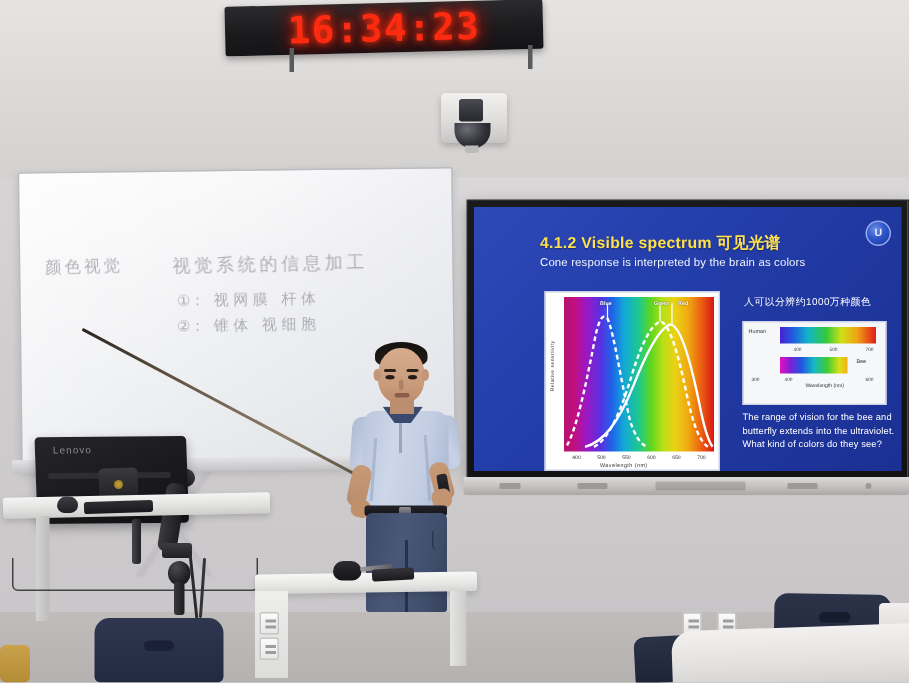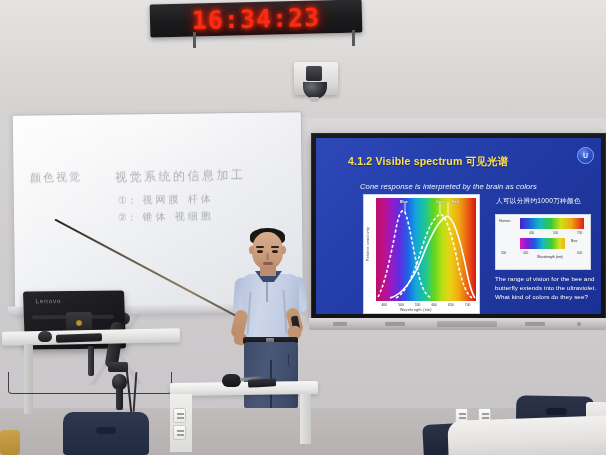--- a/index.html
+++ b/index.html
@@ -142,28 +142,28 @@
   }
   .slide-logo {
     position: absolute; right: 7px; top: 9px; width: 17px; height: 17px;
     border-radius: 50%;
     background: radial-gradient(circle at 38% 32%,#6f8fe8 0%,#2f55c9 45%,#1a3596 100%);
     border: 1px solid #93a9ee;
     display: flex; align-items: center; justify-content: center;
     font-size: 7px; color: #e6ecff; font-weight: bold;
   }
   .slide-title {
-    position: absolute; left: 32px; top: 17px;
+    position: absolute; left: 44px; top: 17px;
     font-size: 10.5px; font-weight: bold; color: #ffe14d;
     letter-spacing: .2px; white-space: nowrap;
     text-shadow: 0 1px 1px rgba(0,0,0,.4);
   }
   .slide-sub-en {
-    position: absolute; left: 44px; top: 44px;
-    font-size: 7.6px; font-style: italic; color: #f0f3ff;
+    position: absolute; left: 44px; top: 32px;
+    font-size: 7.6px; color: #f0f3ff;
     letter-spacing: .1px; white-space: nowrap;
   }
   .slide-sub-cn {
     position: absolute; left: 44px; top: 42px;
     font-size: 7.4px; font-weight: bold; color: #ffe766;
     letter-spacing: .3px; white-space: nowrap;
     filter: blur(.25px);
   }
 
   

